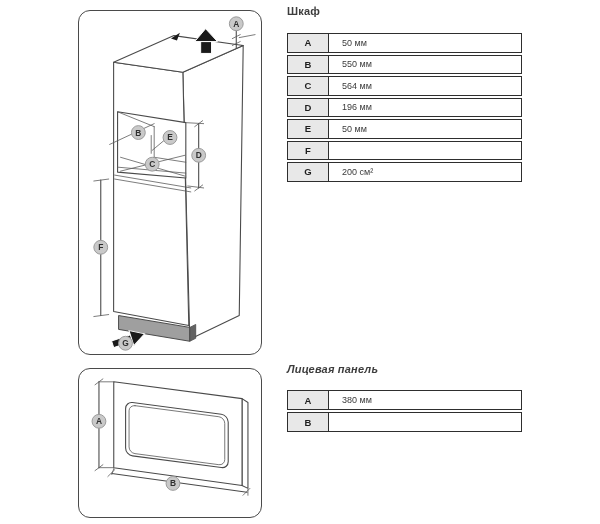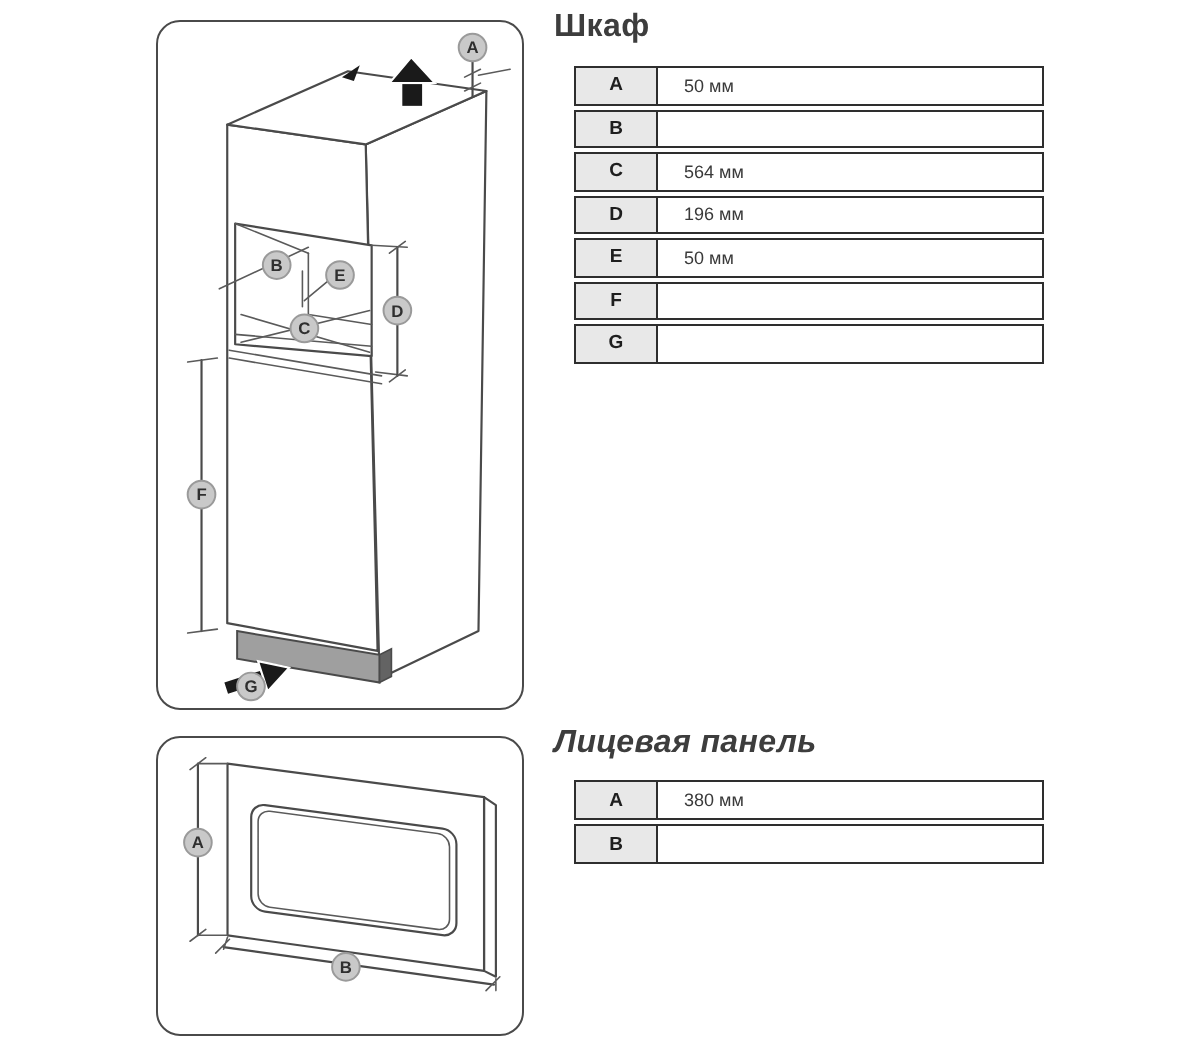--- a/index.html
+++ b/index.html
@@ -9,21 +9,21 @@
   }
   .stage{position:absolute;inset:0;}
   .fig-box{
     position:absolute;border:1.5px solid #4a4a4a;border-radius:12px;background:#fff;box-sizing:border-box;
   }
   #cabinet-box{left:78px;top:10px;width:184px;height:345px;}
   #panel-box{left:78px;top:368px;width:184px;height:150px;}
   .fig-box svg{display:block;width:100%;height:100%;}
 
   .sec-title{
-    position:absolute;left:277px;font-size:16px;font-weight:600;color:#3d3d3d;letter-spacing:.2px;
+    position:absolute;left:287px;font-size:11px;font-weight:600;color:#3d3d3d;letter-spacing:.2px;
   }
   #cab-title{top:5px;}
   #panel-title{top:363px;font-style:italic;}
 
   .dim-table{position:absolute;left:287px;width:235px;display:flex;flex-direction:column;gap:2px;}
   #cab-table{top:33px;}
   #panel-table{top:390px;}
   .dim-row{
     display:flex;align-items:stretch;height:17.5px;border:1px solid #2e2e2e;background:#fff;box-sizing:content-box;
   }
@@ -154,38 +154,40 @@
 
   <div class="sec-title" id="cab-title">Шкаф</div>
 
   <div class="dim-table" id="cab-table">
     <div class="dim-row">
       <div class="dim-key">A</div>
       <div class="dim-val">50 мм</div>
     </div>
     <div class="dim-row">
       <div class="dim-key">B</div>
+      <div class="dim-val">550 мм</div>
     </div>
     <div class="dim-row">
       <div class="dim-key">C</div>
       <div class="dim-val">564 мм</div>
     </div>
     <div class="dim-row">
       <div class="dim-key">D</div>
       <div class="dim-val">196 мм</div>
     </div>
     <div class="dim-row">
       <div class="dim-key">E</div>
       <div class="dim-val">50 мм</div>
     </div>
     <div class="dim-row">
       <div class="dim-key">F</div>
     </div>
     <div class="dim-row">
       <div class="dim-key">G</div>
+      <div class="dim-val">200 см²</div>
     </div>
   </div>
 
   <div class="sec-title" id="panel-title">Лицевая панель</div>
 
   <div class="dim-table" id="panel-table">
     <div class="dim-row">
       <div class="dim-key">A</div>
       <div class="dim-val">380 мм</div>
     </div>

